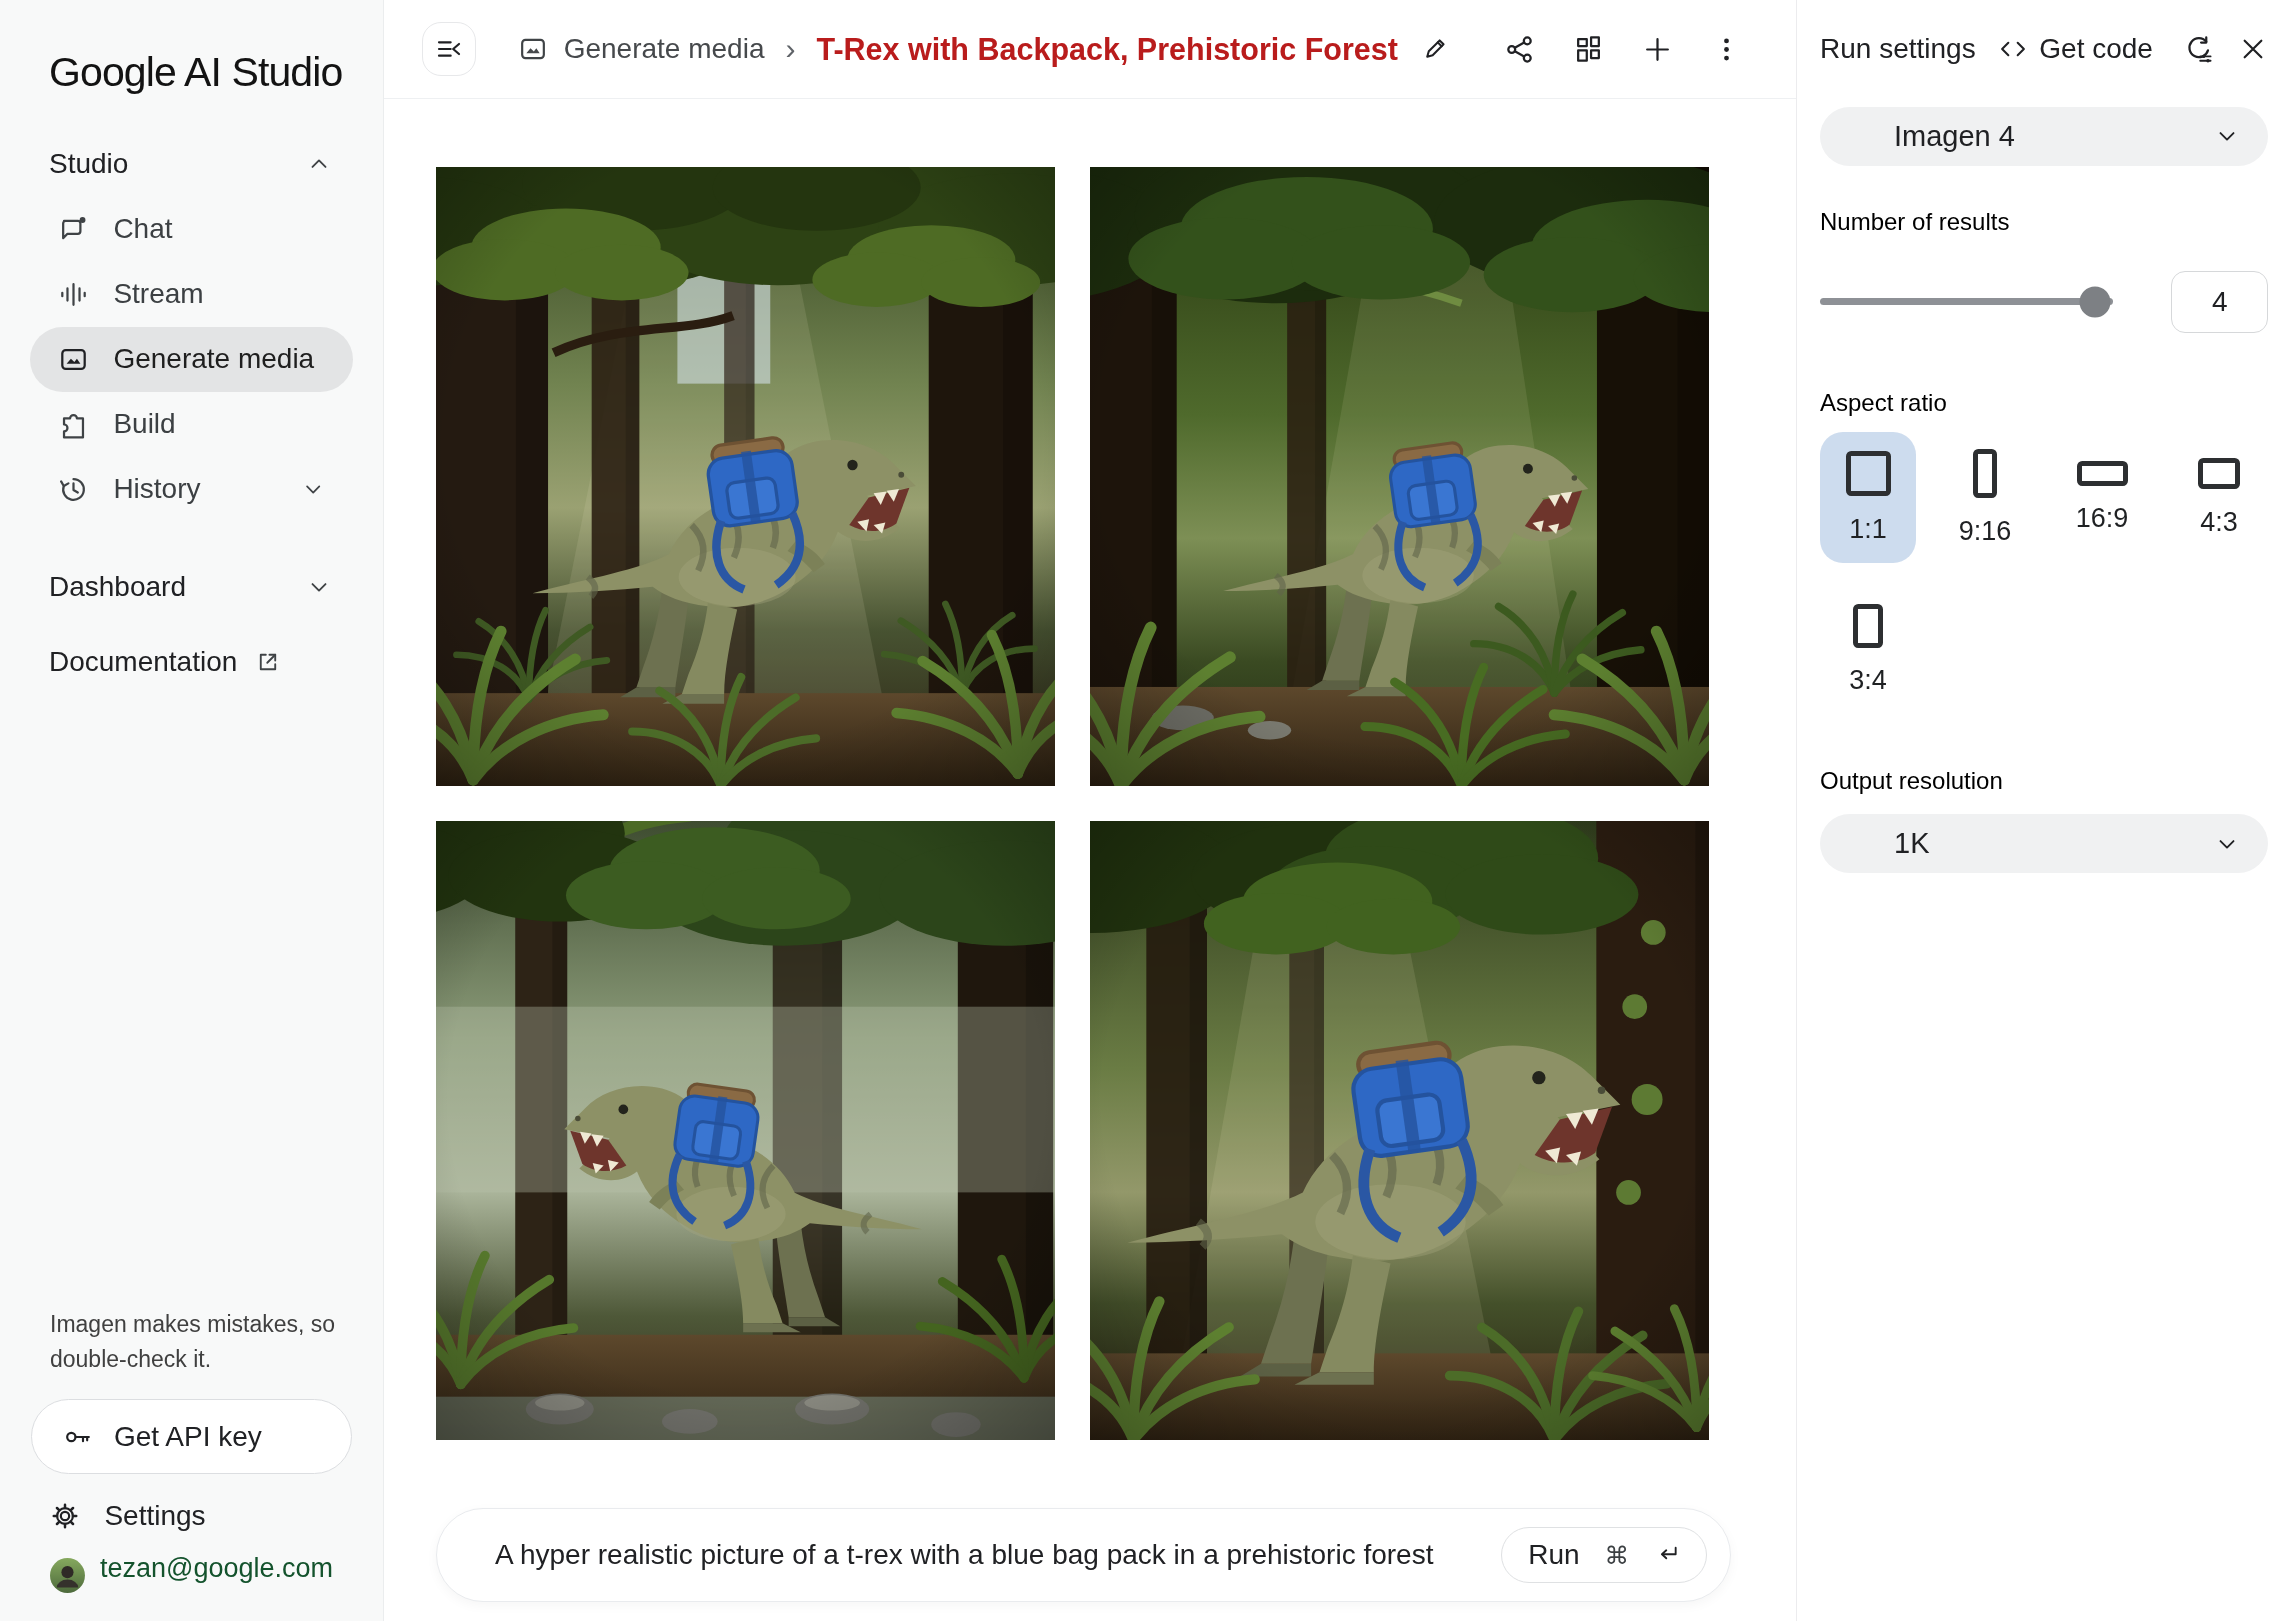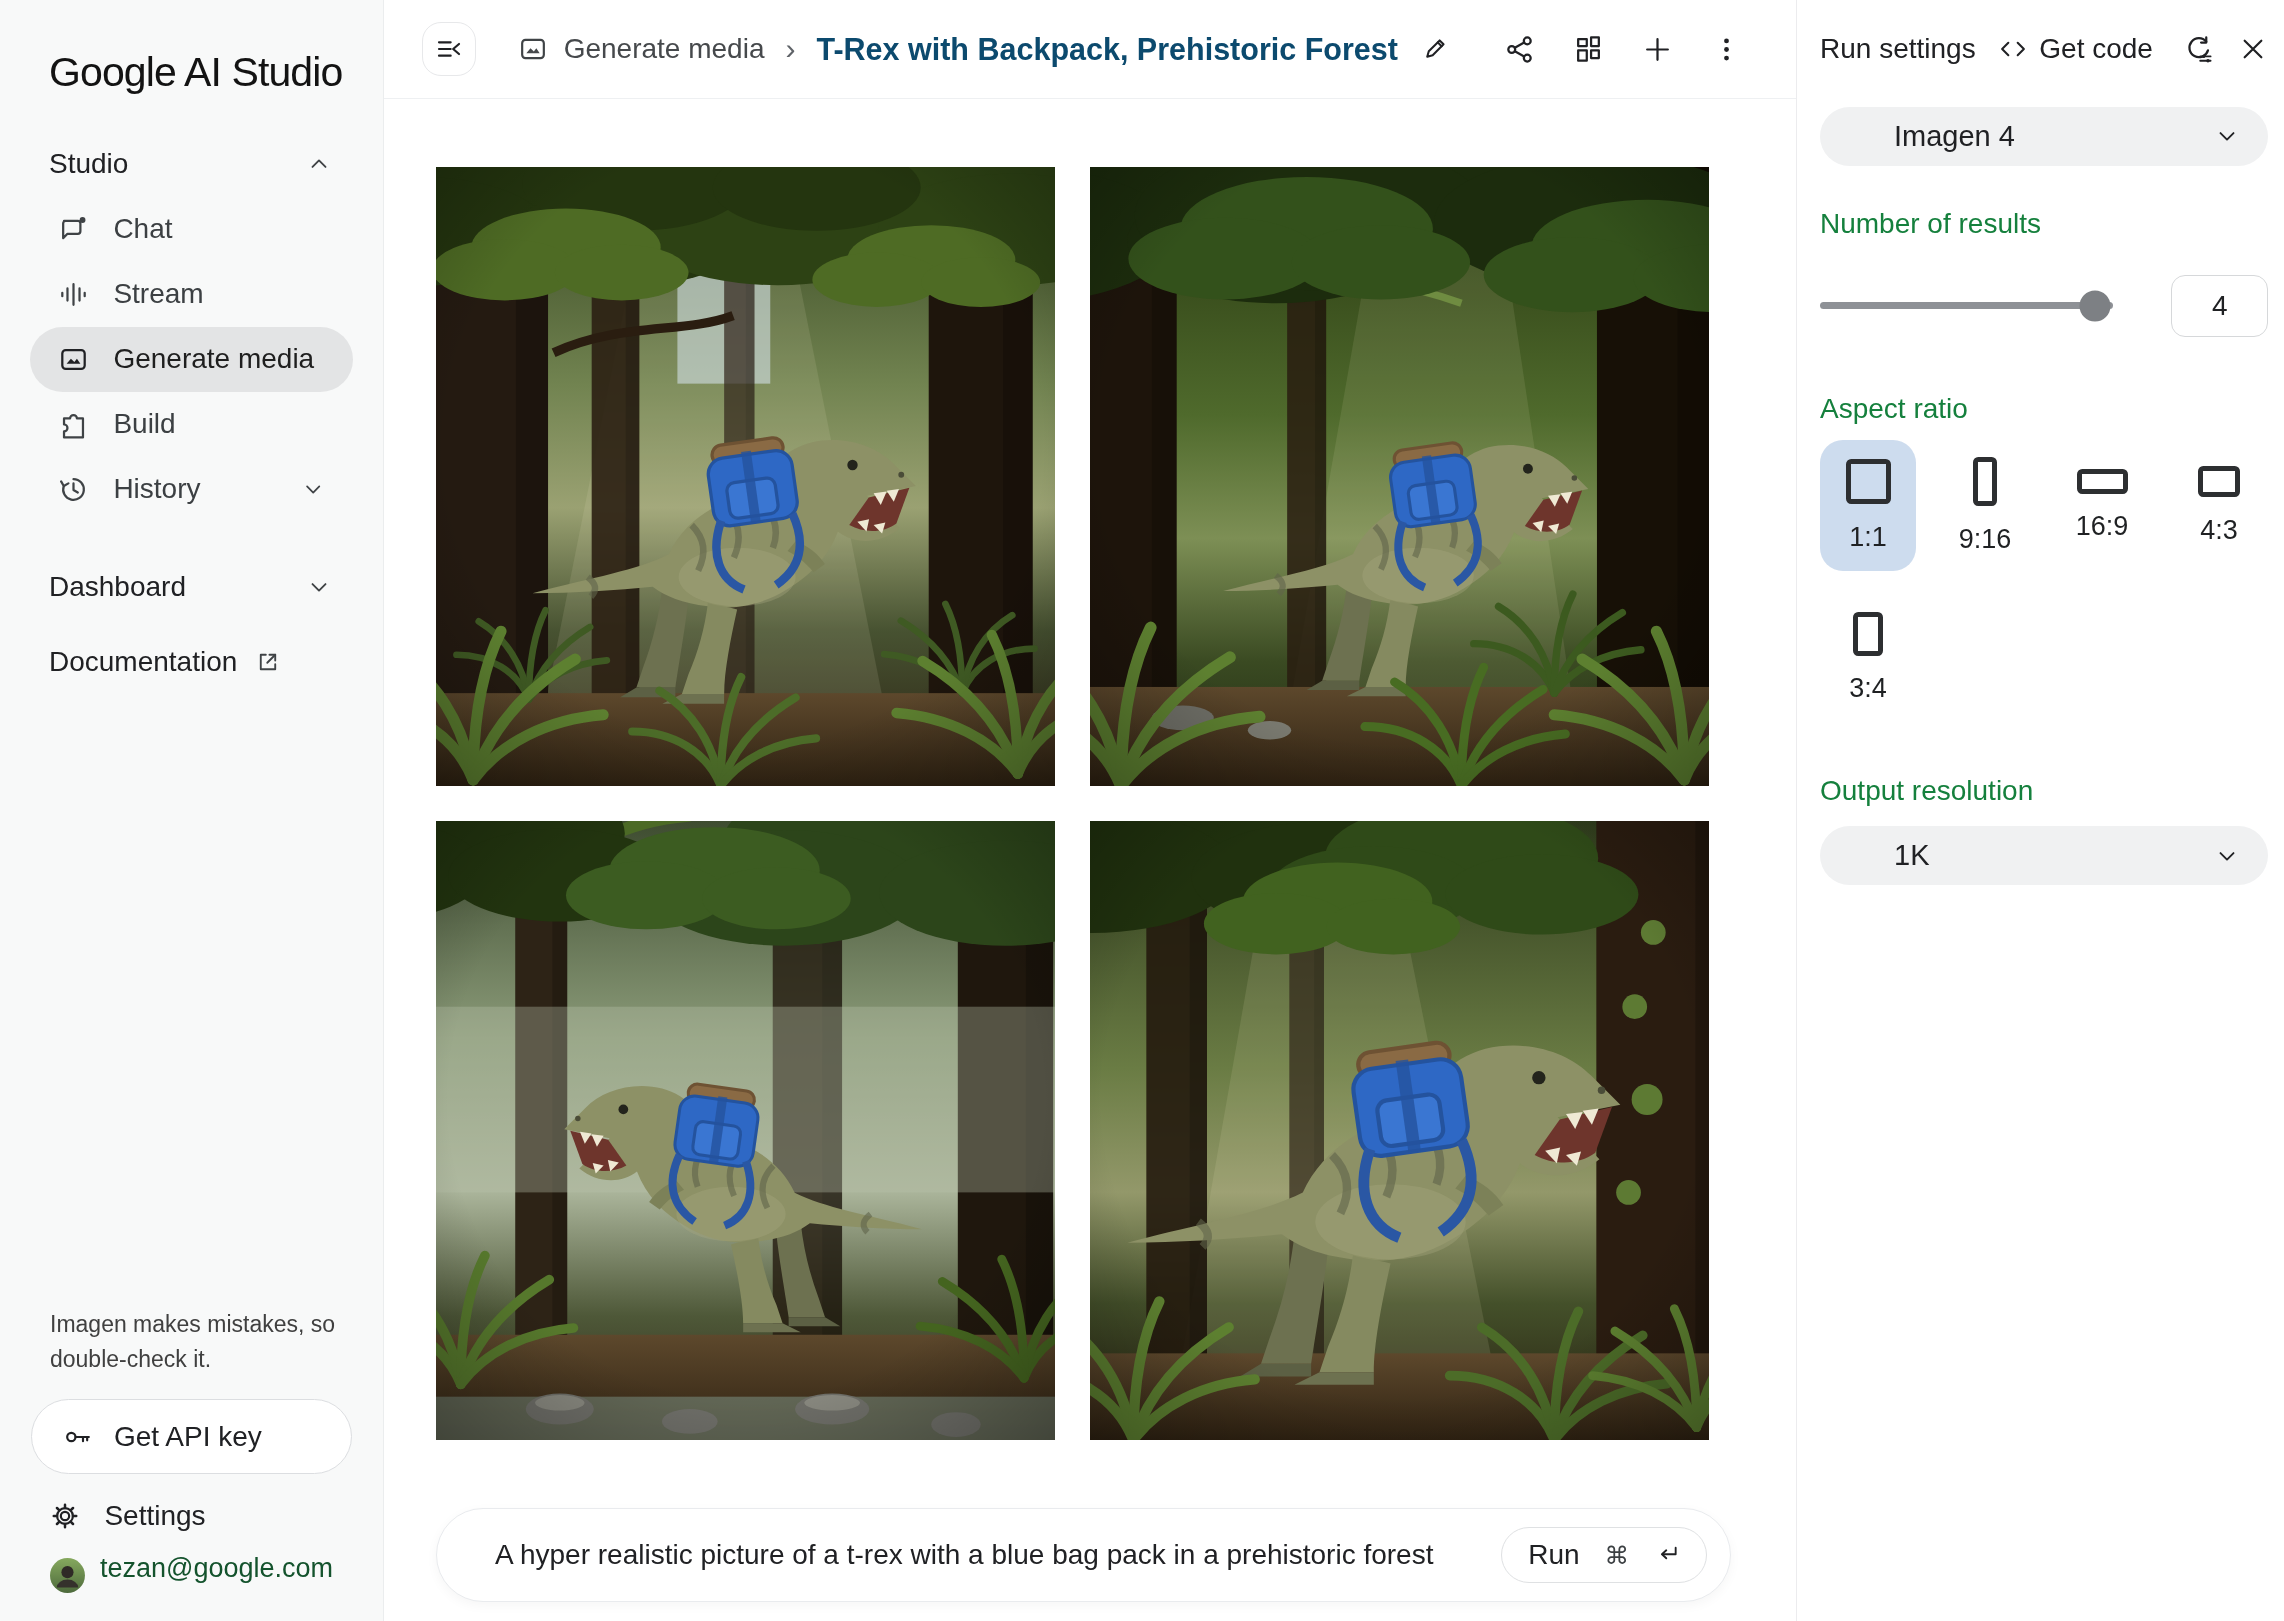--- a/index.html
+++ b/index.html
@@ -21,40 +21,40 @@
   .disclaimer{font-size:23px;line-height:1.55;color:#404040;padding:0 19px;margin-bottom:21px;width:288px;}
   .api-btn{height:73px;background:#fff;border:1.7px solid #dcdee1;border-radius:40px;display:flex;align-items:center;gap:21px;padding:0 31px;font-size:28px;color:#202124;cursor:pointer;}
   .settings-row{display:flex;align-items:center;gap:24.4px;padding:26px 19px 7px;font-size:28px;color:#202124;cursor:pointer;}
   .account-row{display:flex;gap:15px;padding:14px 19px 0;font-size:27px;color:#14532d;cursor:pointer;}
   
   .main{flex:1;min-width:0;display:flex;flex-direction:column;background:#fff;}
   .topbar{height:98px;flex-shrink:0;display:flex;align-items:center;border-bottom:1.7px solid #eef0f2;padding:0 54px 0 38px;gap:0;}
   .collapse-btn{width:54px;height:54px;border:1.7px solid #e7e8ea;border-radius:19px;background:#fff;display:flex;align-items:center;justify-content:center;cursor:pointer;flex-shrink:0;}
   .crumb{display:flex;align-items:center;gap:15.7px;margin-left:42px;font-size:28px;color:#46494c;cursor:pointer;white-space:nowrap;}
   .crumb-sep{margin:0 21px;}
-  .doc-title{font-size:30.5px;font-weight:700;color:#0c4a6e;white-space:nowrap;}
+  .doc-title{font-size:30.5px;font-weight:700;color:#b91c1c;white-space:nowrap;}
   .edit-btn{margin-left:23px;cursor:pointer;display:flex;}
   .topbar-right{margin-left:auto;display:flex;align-items:center;gap:38px;}
   .icon-btn{background:none;border:none;padding:0;display:flex;cursor:pointer;}
   .canvas{position:relative;flex:1;}
   .img-grid{position:absolute;left:52px;top:68px;display:grid;grid-template-columns:619px 619px;grid-auto-rows:619px;gap:35px;}
   .gen-img{width:619px;height:619px;display:block;cursor:pointer;}
   .prompt-bar{position:absolute;left:52px;bottom:19px;width:1295px;height:94px;box-sizing:border-box;border:1.7px solid #e9ebee;border-radius:47px;background:#fff;display:flex;align-items:center;padding:0 23px 0 56px;box-shadow:0 3.5px 12.2px rgba(0,0,0,.04);}
   .prompt-input{flex:1;border:none;outline:none;font-size:28px;color:#202124;font-family:inherit;background:transparent;}
   .run-btn{display:flex;align-items:center;gap:25px;height:56px;padding:0 26px;border:1.7px solid #dfe1e3;border-radius:30px;background:#fff;font-size:28px;color:#202124;cursor:pointer;font-family:inherit;}
   .cmd-glyph{font-size:24.4px;color:#3c4043;}
   
   .panel{width:488px;flex-shrink:0;background:#fff;border-left:0.9px solid #ececee;box-sizing:border-box;padding:0 15.7px 0 23px;}
   .panel-head{height:98px;display:flex;align-items:center;}
   .panel-title{font-size:28px;color:#202124;flex:1;}
   .getcode{display:flex;align-items:center;gap:12.2px;font-size:28px;color:#202124;cursor:pointer;margin-right:30px;}
   .panel-icons{display:flex;align-items:center;gap:24.4px;}
   .select{height:59px;background:#f0f1f2;border-radius:30px;display:flex;align-items:center;padding:0 28px;font-size:29px;color:#202124;cursor:pointer;margin-top:8.7px;}
   .select .val{flex:1;margin-left:46px;}
-  .field-label{font-size:28px;color:#15803d;margin-top:42px;}
+  .field-label{font-size:24px;color:#000000;margin-top:42px;}
   .slider-row{display:flex;align-items:center;margin-top:35px;}
   .slider{position:relative;width:293px;height:7px;background:#8e9196;border-radius:3.5px;cursor:pointer;}
   .slider-handle{position:absolute;top:50%;left:94%;width:31px;height:31px;border-radius:50%;background:#7d8084;transform:translate(-50%,-50%);}
   .num-box{width:91px;height:58px;margin-left:auto;border:1.7px solid #d6d8da;border-radius:14px;font-size:28px;text-align:center;color:#202124;font-family:inherit;outline:none;background:#fff;}
   .aspect-wrap{display:flex;flex-wrap:wrap;gap:21px;margin-top:15.7px;width:450px;}
   .tile{width:96px;height:131px;border-radius:23px;display:flex;flex-direction:column;align-items:center;justify-content:center;gap:17.4px;cursor:pointer;}
   .tile.selected{background:#cddcee;}
   .shape{border:5.2px solid #2d2f31;border-radius:5.2px;box-sizing:border-box;}
   .s11{width:45px;height:45px;}
   .s916{width:24.4px;height:49px;}

